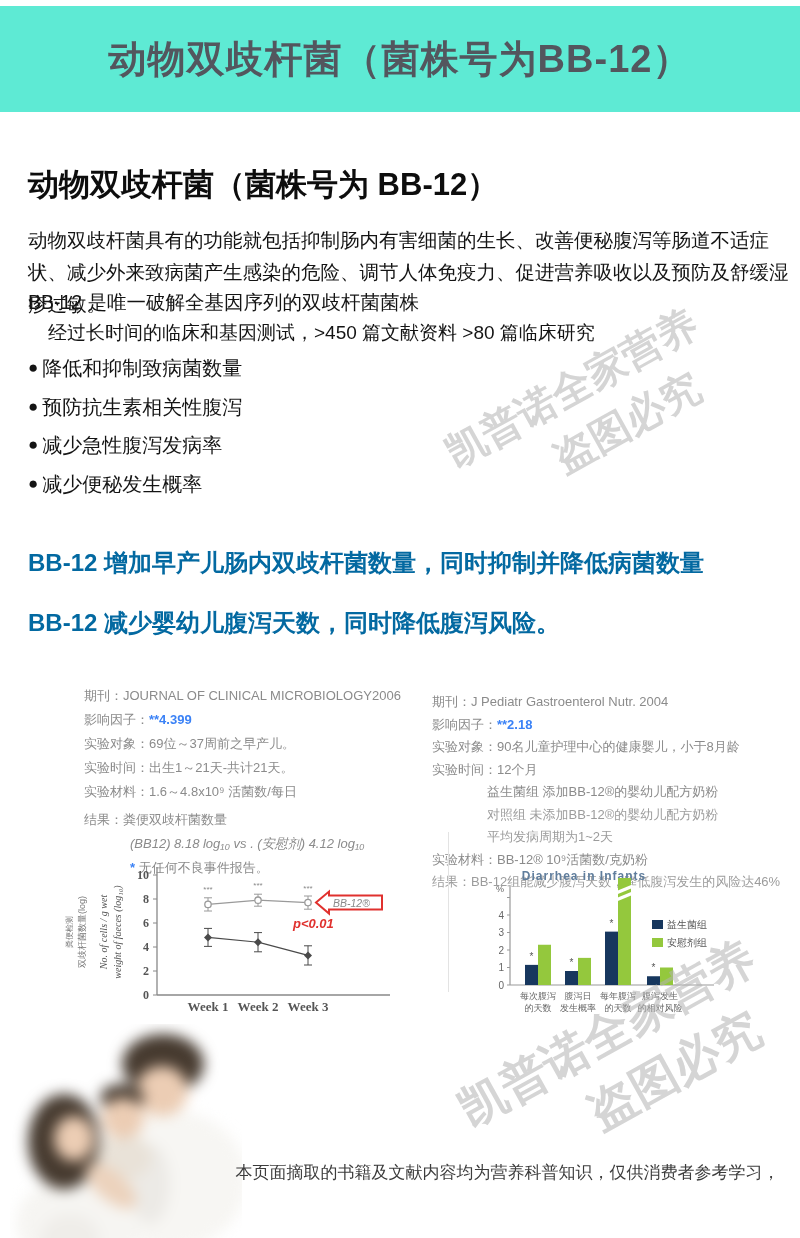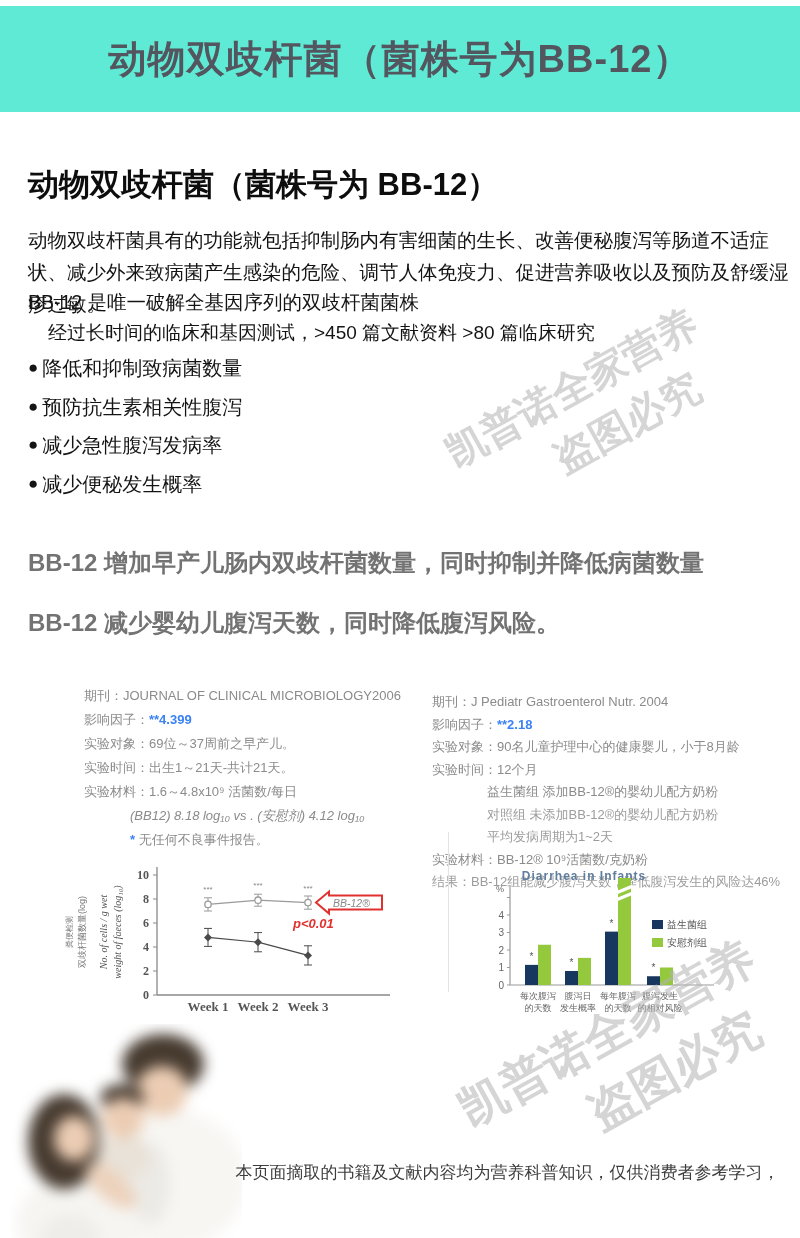--- a/index.html
+++ b/index.html
@@ -14,21 +14,21 @@
   
   .main-heading{position:absolute;top:164px;left:28px;margin:0;font-size:31px;font-weight:800;color:#0d0d0d;}
   .para{position:absolute;top:224px;left:28px;width:772px;font-size:19.5px;line-height:32px;color:#141414;}
   .line-genome{position:absolute;top:289px;left:28px;font-size:19.5px;color:#141414;}
   .line-evidence{position:absolute;top:320px;left:28px;font-size:19px;color:#141414;margin-left:20px;}
   .bullets{position:absolute;top:350px;left:28px;margin:0;padding:0;list-style:none;
            font-size:20px;line-height:36.5px;color:#141414;}
   .bullets li::before{content:"●";margin-right:4px;font-size:17px;position:relative;top:-2px;}
 
   
-  .claim{position:absolute;left:28px;font-size:24px;font-weight:bold;color:#737373;}
+  .claim{position:absolute;left:28px;font-size:24px;font-weight:bold;color:#0369a1;}
   .claim-1{top:547px;} .claim-2{top:607px;}
 
   
   .study{position:absolute;font-size:13px;color:#8B8B8B;}
   .study-left{top:686px;left:52px;width:345px;}
   .study-right{top:692px;left:400px;width:398px;}
   .study .row{line-height:19.5px;margin-bottom:3px;white-space:nowrap;margin-left:32px;}
   .study-left .row{margin-bottom:4.5px;}
   .study .row.gap{margin-top:8px;}
   .study .row.indent{padding-left:46px;}
@@ -95,20 +95,21 @@
 
   <div class="claim claim-1">BB-12 增加早产儿肠内双歧杆菌数量，同时抑制并降低病菌数量</div>
   <div class="claim claim-2">BB-12 减少婴幼儿腹泻天数，同时降低腹泻风险。</div>
 
   <div class="study study-left">
     <div class="row"><span class="lbl">期刊：</span><span>JOURNAL OF CLINICAL MICROBIOLOGY2006</span></div>
     <div class="row"><span class="lbl">影响因子：</span><span class="red">**4.399</span></div>
     <div class="row"><span class="lbl">实验对象：</span><span>69位～37周前之早产儿。</span></div>
     <div class="row"><span class="lbl">实验时间：</span><span>出生1～21天-共计21天。</span></div>
     <div class="row"><span class="lbl">实验材料：</span><span>1.6～4.8x10⁹ 活菌数/每日</span></div>
+    <div class="row gap"><span class="lbl">结果：</span><span>粪便双歧杆菌数量</span></div>
     <div class="row indent italic"><span>(BB12) 8.18 log₁₀  vs . (安慰剂) 4.12 log₁₀</span></div>
     <div class="row indent"><span class="red">* </span><span>无任何不良事件报告。</span></div>
   </div>
 
   <div class="study study-right">
     <div class="row"><span class="lbl">期刊：</span><span>J Pediatr Gastroenterol Nutr. 2004</span></div>
     <div class="row"><span class="lbl">影响因子：</span><span class="red">**2.18</span></div>
     <div class="row"><span class="lbl">实验对象：</span><span>90名儿童护理中心的健康婴儿，小于8月龄</span></div>
     <div class="row"><span class="lbl">实验时间：</span><span>12个月</span></div>
     <div class="row indent"><span>益生菌组 添加BB-12®的婴幼儿配方奶粉</span></div>

